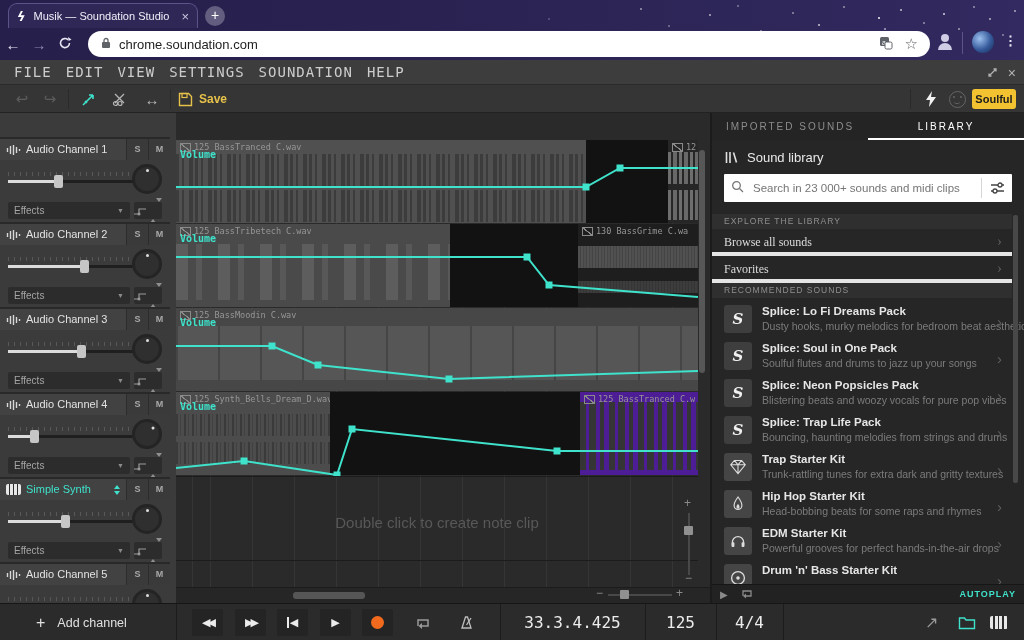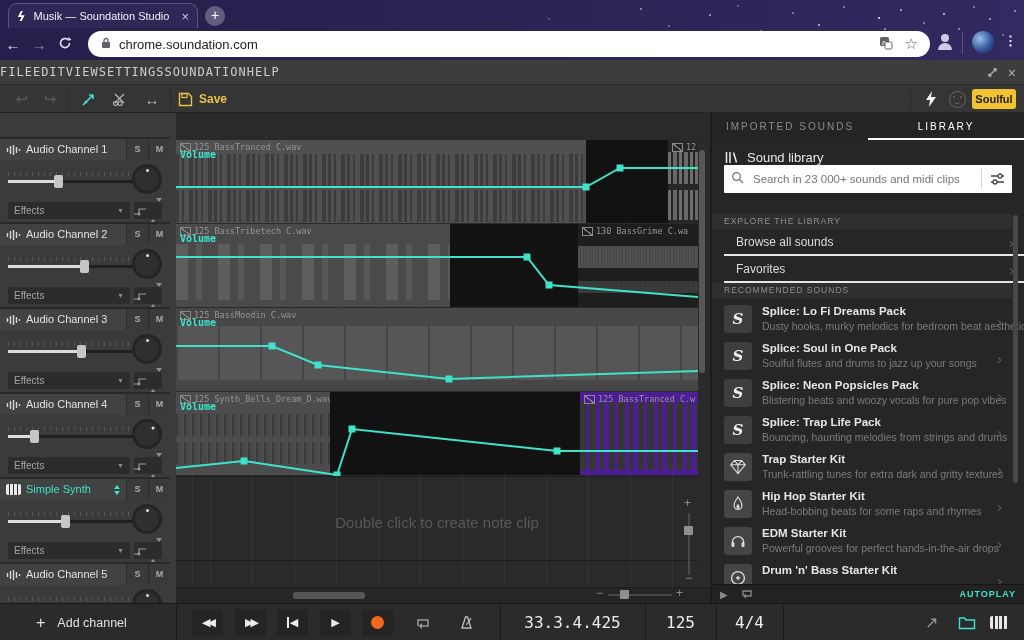--- a/index.html
+++ b/index.html
@@ -22,21 +22,21 @@
   #tab .x{color:#c9c6e0;font-size:13px;margin-left:6px;}
   #newtab{position:absolute;left:205px;top:6px;width:20px;height:20px;border-radius:50%;background:rgba(255,255,255,.28);color:#fff;font-size:14px;line-height:19px;text-align:center;}
   #addr{position:absolute;left:0;top:28px;width:1024px;height:32px;display:flex;align-items:center;}
   .navic{color:#e6e4f2;font-size:15px;width:26px;text-align:center;}
   .navic.dim{color:#8d88b4;}
   #pill{position:absolute;left:88px;top:3px;width:842px;height:26px;background:#fff;border-radius:13px;display:flex;align-items:center;}
   #pill .url{font-size:13px;color:#222;margin-left:8px;flex:1;}
   #pill .tric{color:#5f6368;margin-right:12px;font-size:13px;}
   
   #menubar{position:absolute;left:0;top:60px;width:1024px;height:25px;background:#3d3d3d;border-bottom:1px solid #2b2b2b;box-sizing:border-box;display:flex;align-items:center;}
-  .mitem{font-family:"DejaVu Sans Mono",monospace;font-size:12px;letter-spacing:1px;color:#cdcdcd;}
+  .mitem{font-family:"DejaVu Sans Mono",monospace;font-size:14px;letter-spacing:1px;color:#cdcdcd;margin-left:14px;}
   #winicons{position:absolute;right:8px;top:0;height:25px;display:flex;align-items:center;gap:10px;color:#b5b5b5;}
   #toolbar{position:absolute;left:0;top:85px;width:1024px;height:28px;background:#353535;border-bottom:1px solid #222;box-sizing:border-box;}
   .tbic{position:absolute;top:4px;height:20px;display:flex;align-items:center;justify-content:center;font-size:15px;}
   .tsep{position:absolute;top:4px;width:1px;height:20px;background:#2a2a2a;}
   #savebtn{position:absolute;left:178px;top:4px;height:20px;display:flex;align-items:center;gap:6px;color:#e7c24a;font-size:12px;font-weight:bold;}
   #upgrade{position:absolute;left:972px;top:4px;width:44px;height:20px;background:#f2c230;border-radius:3px;color:#1d1d1d;font-size:11px;font-weight:bold;text-align:center;line-height:20px;}
   
   #app{position:absolute;left:0;top:113px;width:1024px;height:490px;}
   
   #channels{position:absolute;left:0;top:0;width:170px;height:490px;background:#3b3b3b;border-right:6px solid #252525;box-sizing:content-box;overflow:hidden;padding-left:40px;}
@@ -90,26 +90,26 @@
   #vzthumb{position:absolute;left:508px;top:413px;width:9px;height:9px;background:#909090;border-radius:1px;}
   #hztrack{position:absolute;left:432px;top:481px;width:64px;height:2px;background:#484848;}
   #hzthumb{position:absolute;left:444px;top:477px;width:9px;height:9px;background:#909090;border-radius:1px;}
   
   #panel{position:absolute;left:710px;top:0;width:314px;height:490px;background:#262626;border-left:2px solid #1b1b1b;box-sizing:border-box;overflow:hidden;}
   #ptabs{position:absolute;left:0;top:0;width:312px;height:27px;background:#242424;display:flex;}
   .ptab{flex:1;text-align:center;line-height:27px;font-size:10px;letter-spacing:2px;color:#8d8d8d;position:relative;}
   .ptab.active{color:#fff;}
   .ptab.active::after{content:"";position:absolute;left:0;right:0;bottom:0;height:2px;background:#fff;}
   #sl-title{position:absolute;left:12px;top:37px;display:flex;align-items:center;gap:8px;color:#e8e8e8;font-size:13px;}
-  #search{position:absolute;left:12px;top:52px;width:288px;height:28px;background:#fff;border-radius:1px;display:flex;align-items:center;}
+  #search{position:absolute;left:12px;top:61px;width:288px;height:28px;background:#fff;border-radius:1px;display:flex;align-items:center;}
   #search input{flex:1;border:none;outline:none;font-size:11.5px;color:#333;background:transparent;font-family:"Liberation Sans",sans-serif;}
   #search input::placeholder{color:#757575;}
   #filterbtn{width:30px;height:20px;border-left:1px solid #d5d5d5;display:flex;align-items:center;justify-content:center;}
   .pband{position:absolute;left:0;width:300px;height:15px;background:#2f2f2f;color:#8f8f8f;font-size:8.5px;letter-spacing:1px;line-height:15px;padding-left:12px;box-sizing:border-box;}
-  .prow{position:absolute;left:12px;width:300px;height:27px;border-bottom:2px solid #e5e5e5;box-sizing:border-box;color:#dcdcdc;font-size:12px;line-height:27px;padding-left:12px;}
+  .prow{position:absolute;left:0;width:300px;height:27px;border-bottom:4px solid #e5e5e5;box-sizing:border-box;color:#dcdcdc;font-size:12px;line-height:27px;padding-left:12px;font-family:Liberation Serif, serif;}
   .chev{position:absolute;right:10px;top:50%;transform:translateY(-50%);color:#5e5e5e;font-size:15px;}
   .li{position:absolute;left:0;width:300px;height:37px;}
   .li-ic{position:absolute;left:12px;top:3px;width:28px;height:28px;border-radius:3px;background:#454545;display:flex;align-items:center;justify-content:center;}
   .li-ic.splice{background:#3e3e3e;color:#f0f0f0;font-style:italic;font-weight:bold;font-size:15px;font-family:"DejaVu Serif",serif;}
   .li-t{position:absolute;left:50px;top:3px;font-size:11.5px;font-weight:bold;color:#e6e6e6;white-space:nowrap;}
   .li-s{position:absolute;left:50px;top:18px;font-size:10.5px;color:#7b7b7b;white-space:nowrap;}
   #pscroll{position:absolute;left:301px;top:102px;width:5px;height:268px;background:#484848;border-radius:2px;}
   #preview{position:absolute;left:0;top:471px;width:312px;height:19px;background:#222;border-top:1px solid #161616;box-sizing:border-box;display:flex;align-items:center;}
   #autoplay{margin-left:auto;margin-right:8px;color:#3fe2cb;font-size:9px;font-weight:bold;letter-spacing:1px;}
   

